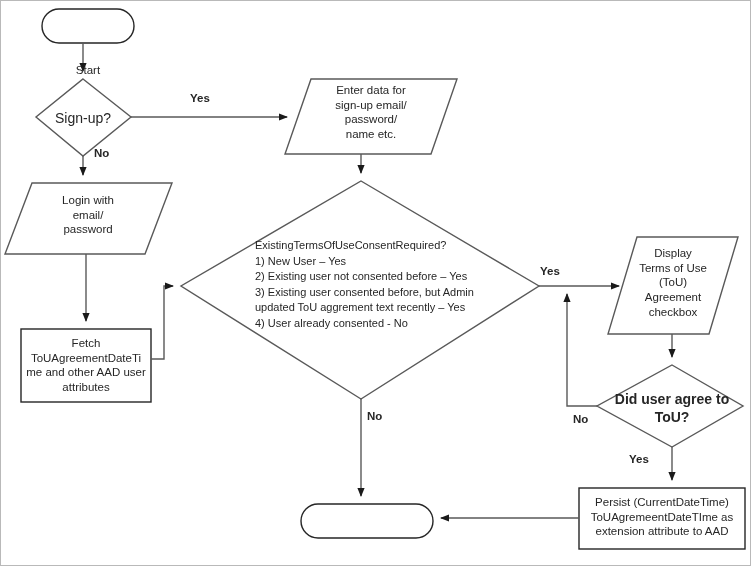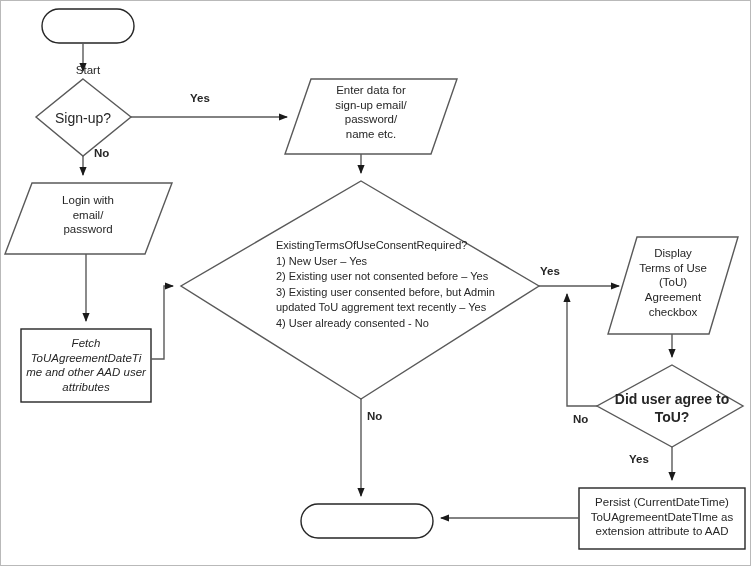--- a/index.html
+++ b/index.html
@@ -46,21 +46,20 @@
     font-weight: bold;
   }
   .label-terminator { font-size: 11.5px; }
   .label-decision   { font-size: 14px; }
   .label-io         { font-size: 11.5px; }
   .label-process    { font-size: 11.5px; }
   .label-decision-multiline {
     font-size: 11px;
     text-align: left;
     line-height: 1.42;
-    margin-left: 21px;
   }
 </style>
 </head>
 <body>
 
 <div id="canvas">
 
   <svg id="diagram-svg" viewBox="0 0 751 566" xmlns="http://www.w3.org/2000/svg">
     <defs>
       <marker id="arrow" markerWidth="9" markerHeight="9" refX="8" refY="4" orient="auto" markerUnits="userSpaceOnUse">
@@ -123,21 +122,21 @@
 
   <div class="node-label label-io" style="left:22px; top:192px; width:130px;">Login with
 email/
 password</div>
 
   <div class="node-label label-io" style="left:302px; top:82px; width:136px;">Enter data for
 sign-up email/
 password/
 name etc.</div>
 
-  <div class="node-label label-process" style="left:21px; top:335px; width:128px;font-style:italic;">Fetch
+  <div class="node-label label-process" style="left:21px; top:335px; width:128px;">Fetch
 ToUAgreementDateTi
 me and other AAD user
 attributes</div>
 
   <div class="node-label label-decision-multiline" style="left:254px; top:237px; width:274px;">ExistingTermsOfUseConsentRequired?
 1) New User – Yes
 2) Existing user not consented before – Yes
 3) Existing user consented before, but Admin
 updated ToU aggrement text recently – Yes
 4) User already consented - No</div>

